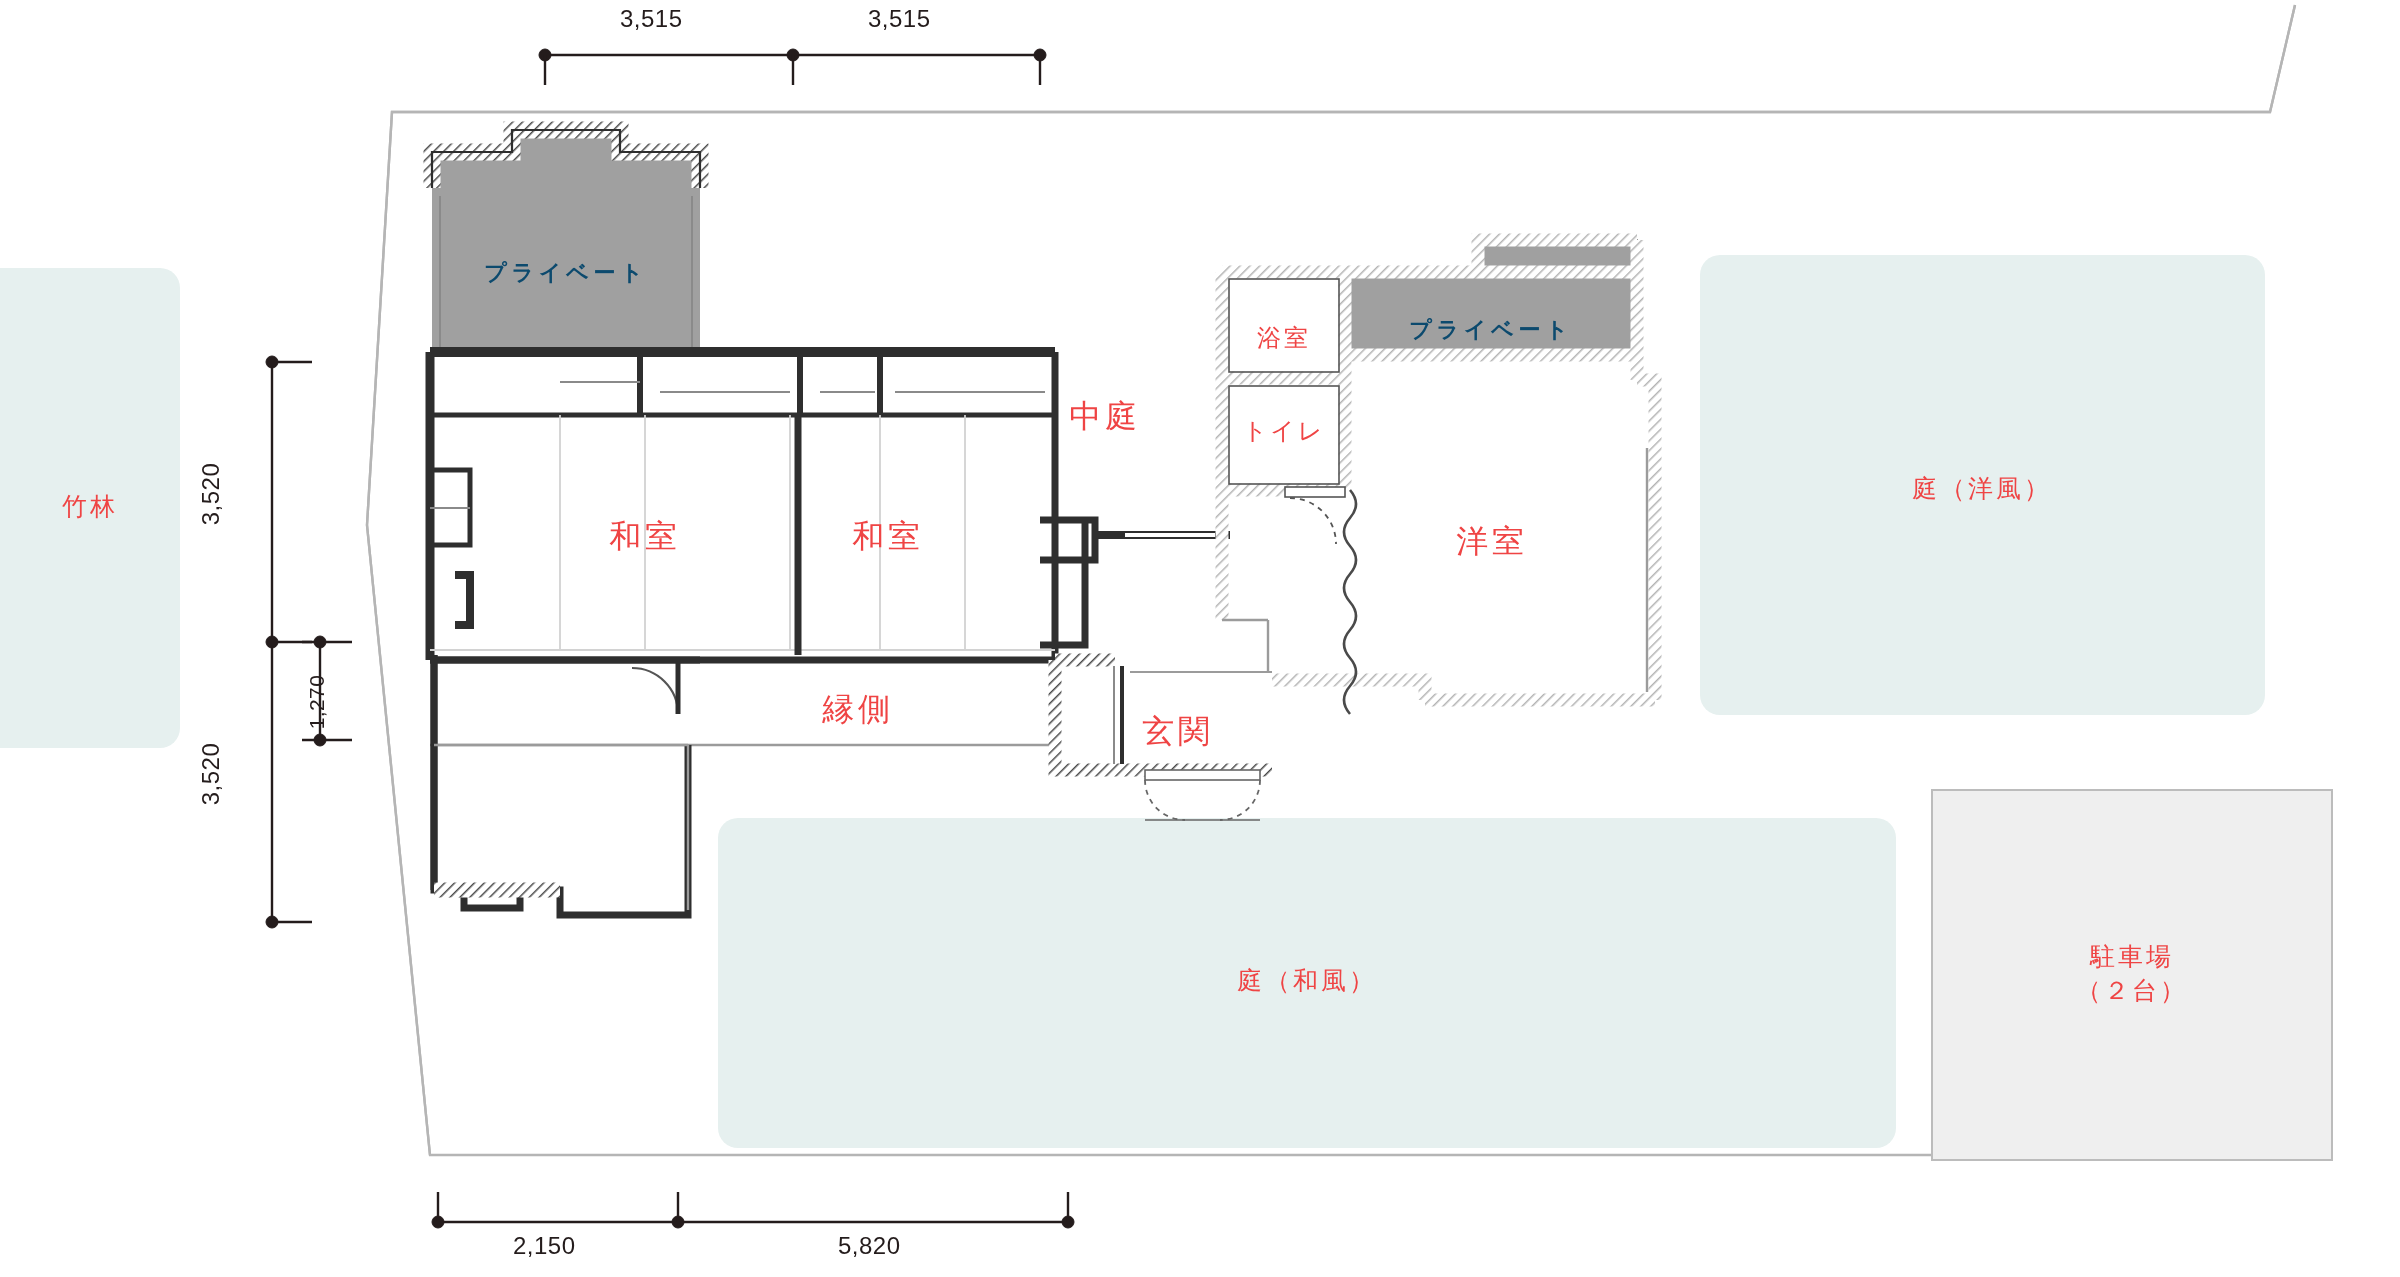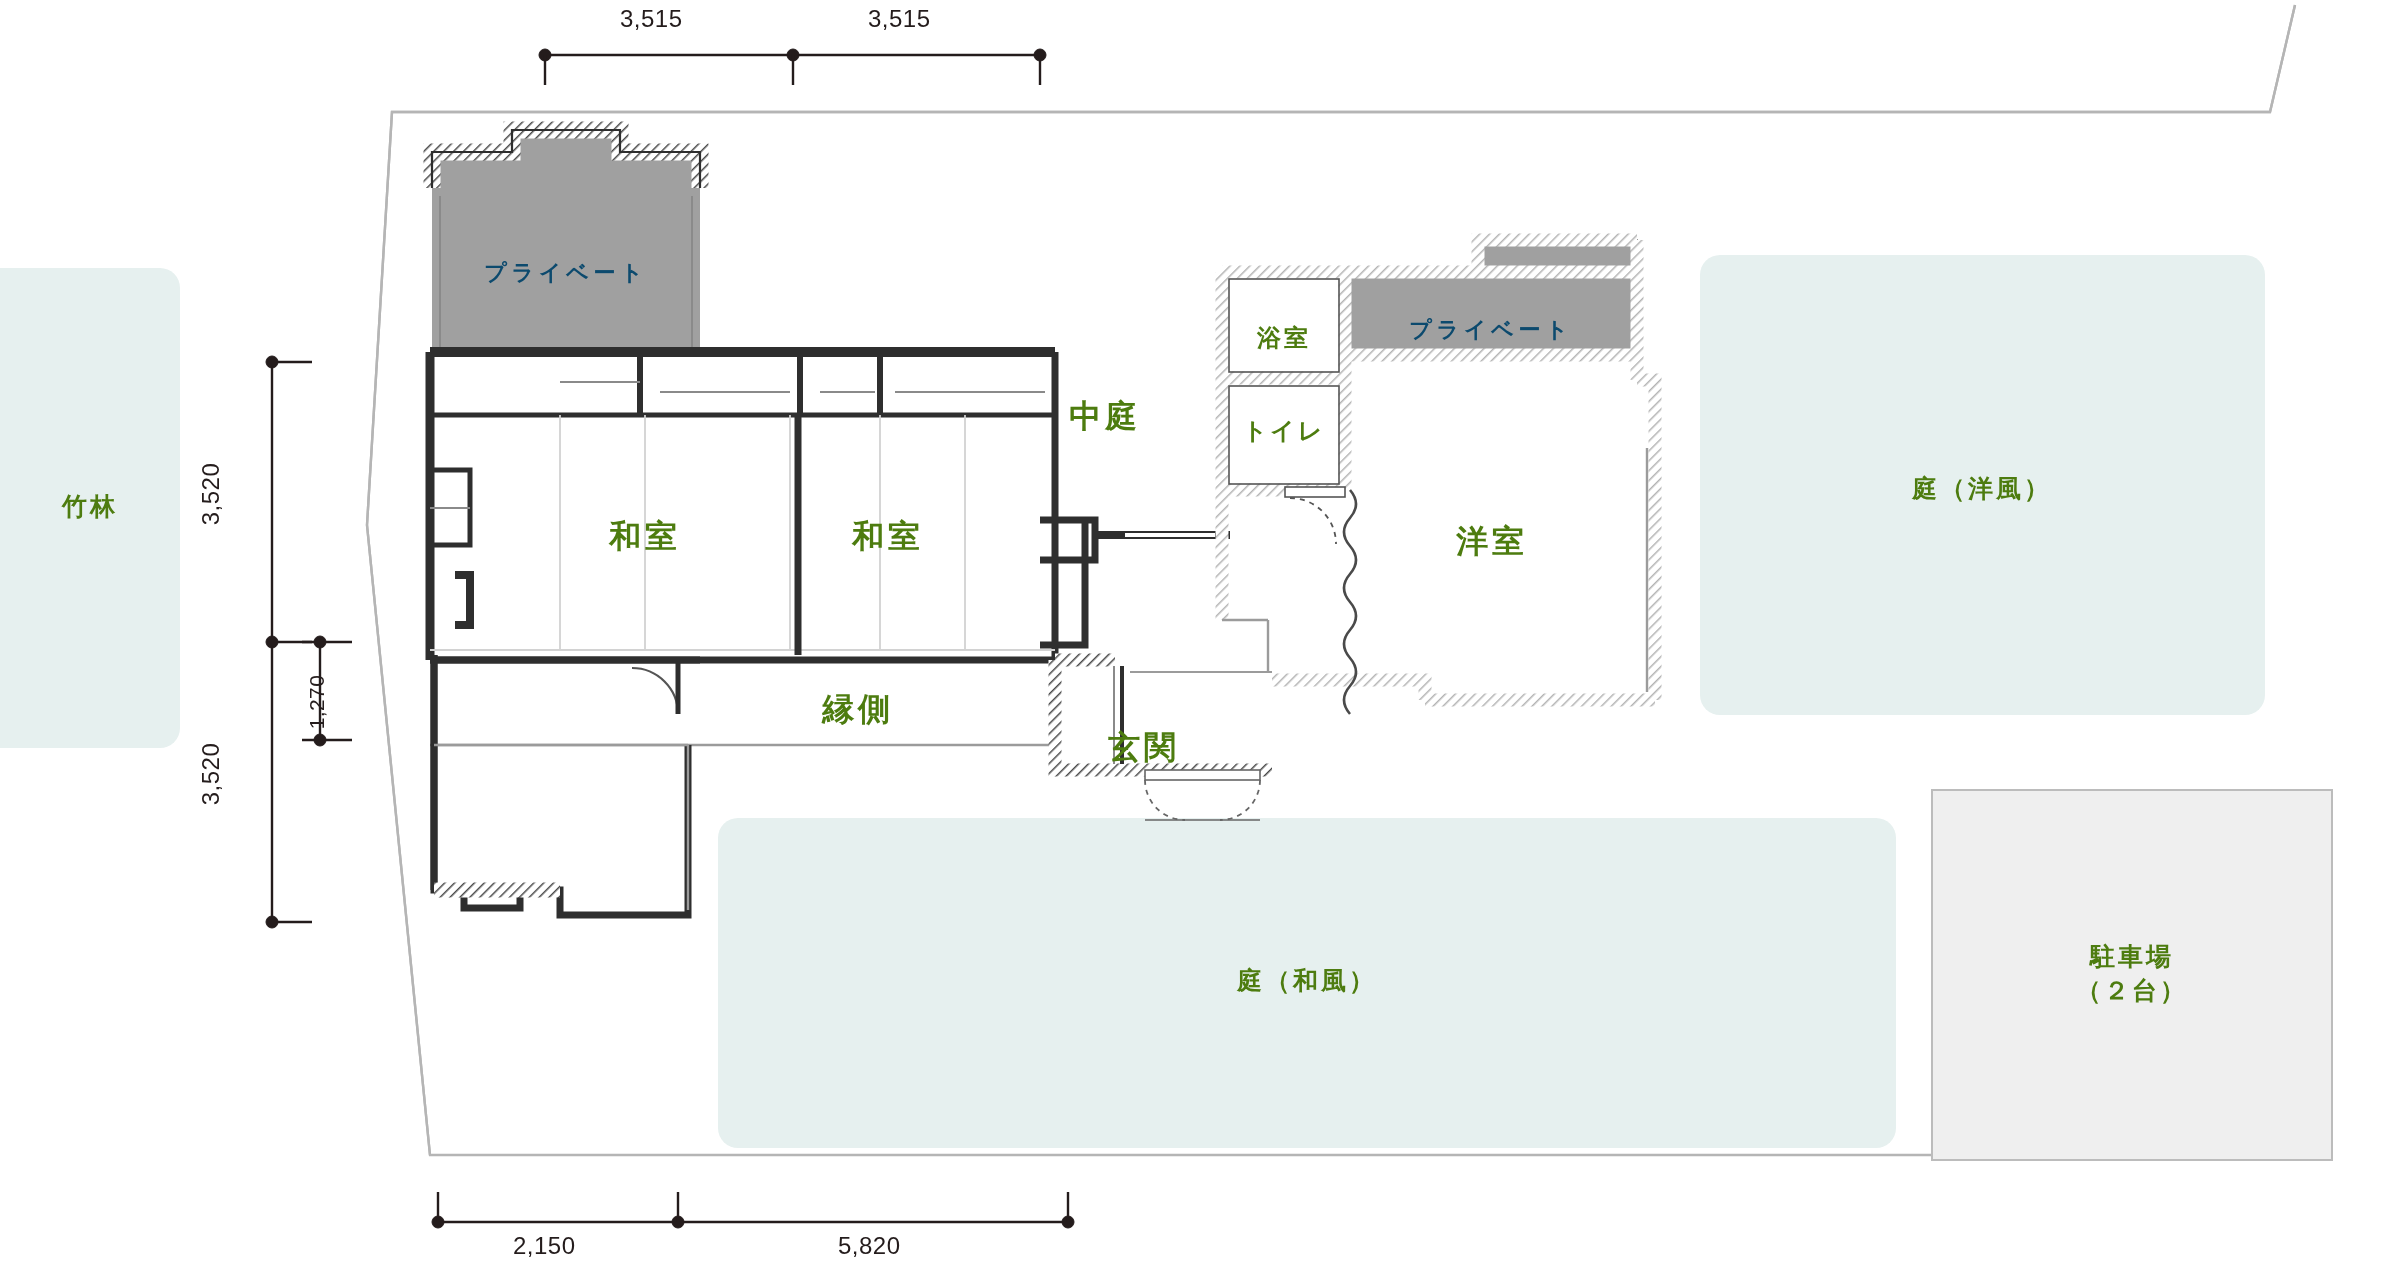--- a/index.html
+++ b/index.html
@@ -1,20 +1,20 @@
 <!DOCTYPE html>
 <html><head>
 <meta charset="utf-8">
 <style>
   html,body{margin:0;padding:0;background:#ffffff;}
   body{width:2400px;height:1277px;overflow:hidden;
        font-family:"Liberation Sans","DejaVu Sans",sans-serif;}
   #stage{position:relative;width:2400px;height:1095px;background:#fff;}
   svg.plan{position:absolute;left:0;top:0;width:2400px;height:1277px;}
-  .lbl{position:absolute;color:#4d7c0f;font-weight:700;letter-spacing:.12em;
+  .lbl{position:absolute;color:#ef4444;font-weight:400;letter-spacing:.12em;
        white-space:pre;text-align:center;line-height:1.35;}
   .lbl-room{font-size:32px;}
   .lbl-room-sm{font-size:24px;}
   .lbl-area{font-size:25px;}
   .lbl-priv{font-size:22px;color:#0c4a6e;font-weight:600;letter-spacing:.22em;}
   .dim{position:absolute;color:#241c1c;font-size:24px;font-weight:400;
        letter-spacing:.02em;white-space:nowrap;font-family:"Liberation Sans",sans-serif;}
   .dim-v{transform-origin:center center;}
 </style>
 </head>
@@ -213,21 +213,21 @@
 
   <div class="lbl lbl-room-sm" style="left:1224px;top:322px;width:120px;">浴室</div>
   <div class="lbl lbl-room-sm" style="left:1214px;top:415px;width:140px;">トイレ</div>
 
   <div class="lbl lbl-room" style="left:1432px;top:520px;width:120px;">洋室</div>
 
   <div class="lbl lbl-room" style="left:1045px;top:395px;width:120px;">中庭</div>
 
   <div class="lbl lbl-room" style="left:798px;top:688px;width:120px;">縁側</div>
 
-  <div class="lbl lbl-room" style="left:1074px;top:710px;width:140px;margin-top:16px;">玄関</div>
+  <div class="lbl lbl-room" style="left:1108px;top:710px;width:140px;">玄関</div>
 
 
   <div class="lbl lbl-area" style="left:25px;top:490px;width:130px;">竹林</div>
   <div class="lbl lbl-area" style="left:1882px;top:472px;width:200px;">庭（洋風）</div>
   <div class="lbl lbl-area" style="left:1207px;top:964px;width:200px;">庭（和風）</div>
   <div class="lbl lbl-area" style="left:2032px;top:940px;width:200px;">駐車場
 （２台）</div>
 
 </div>
 

